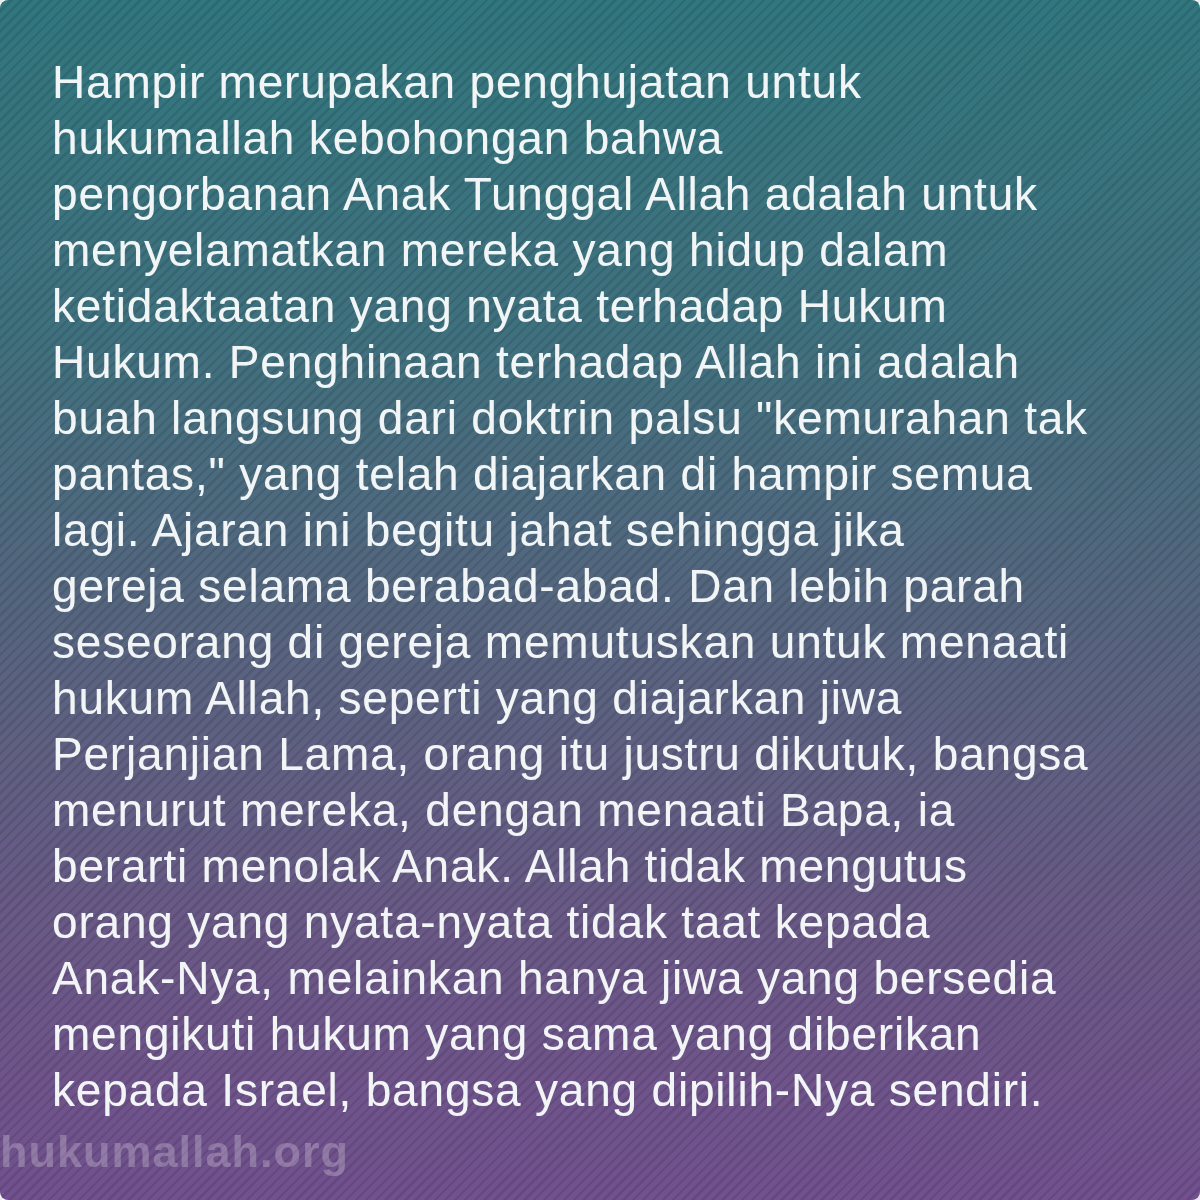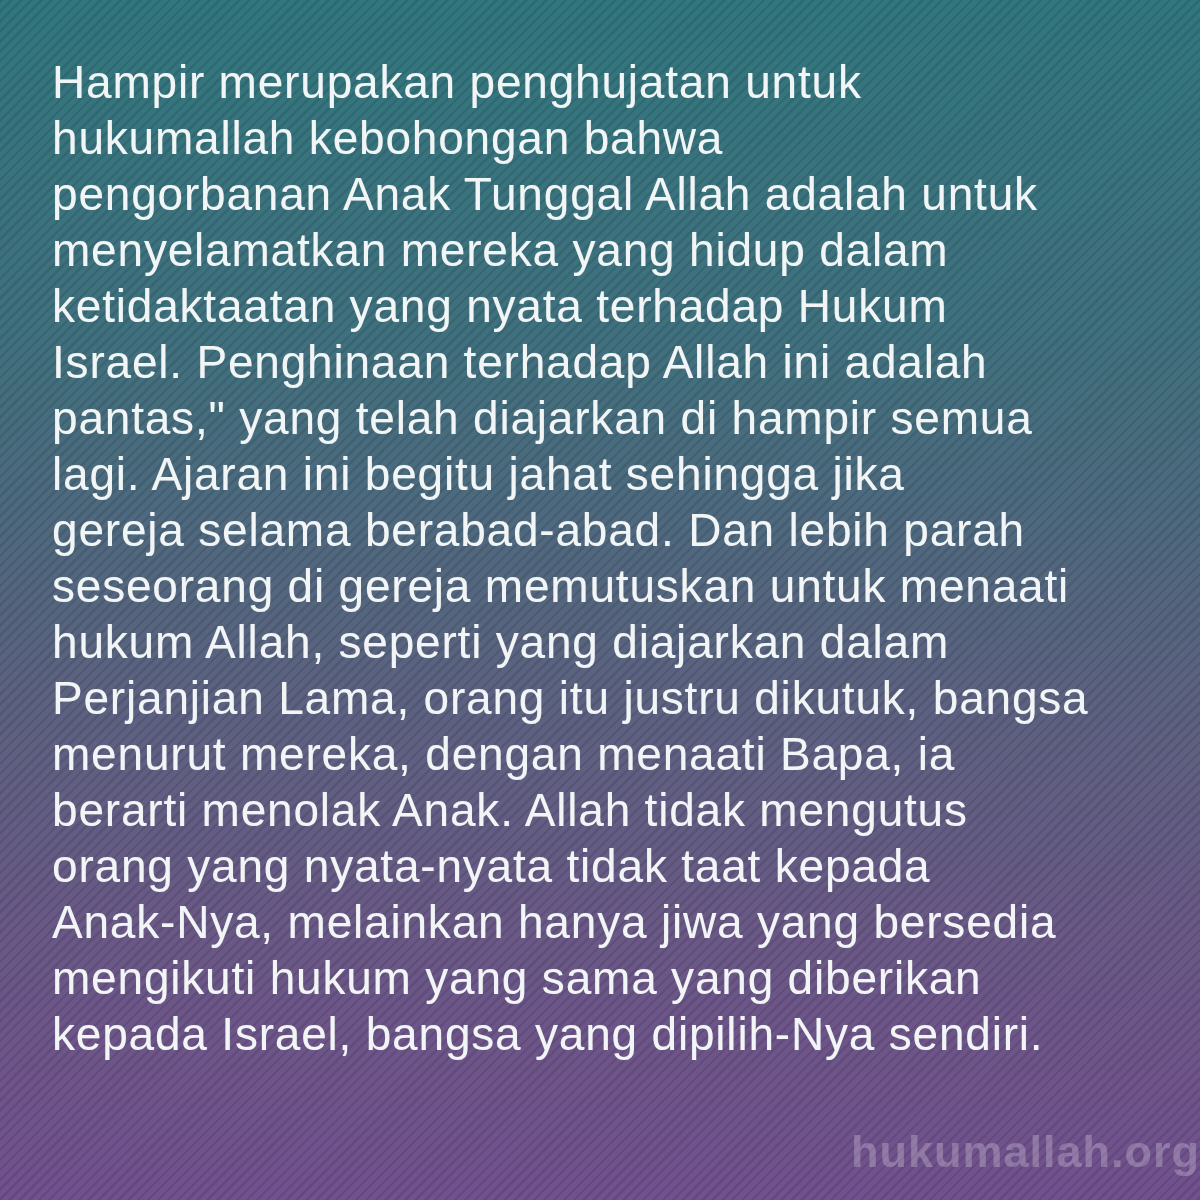--- a/index.html
+++ b/index.html
@@ -13,20 +13,21 @@
   .canvas {
     position: relative;
     width: 1200px;
     height: 1200px;
     background: linear-gradient(180deg,
       #2f747c 0%,
       #3d6e7b 28%,
       #57617d 55%,
       #675683 78%,
       #6f4e8c 100%);
+    border-radius: 8px;
   }
   .stripes {
     position: absolute;
     inset: 0;
     background: repeating-linear-gradient(135deg,
       rgba(0,0,0,0.08) 0px,
       rgba(0,0,0,0.08) 2.5px,
       rgba(255,255,255,0.015) 2.5px,
       rgba(255,255,255,0.015) 7px);
     pointer-events: none;
@@ -44,45 +45,46 @@
     text-shadow: 0 0 1px rgba(255,255,255,0.25);
   }
   .quote .line {
     white-space: nowrap;
   }
   .watermark {
     position: absolute;
     bottom: 22px;
     left: 0;
     width: 100%;
-    text-align: right;
+    text-align: left;
     font-size: 45px;
     font-weight: 700;
     letter-spacing: 1px;
     color: rgba(255,255,255,0.24);
   }
 </style>
 </head>
 <body>
 
 <div class="canvas">
   <div class="stripes"></div>
 
   <div class="quote">
     <div class="line">Hampir merupakan penghujatan untuk</div>
     <div class="line">hukumallah kebohongan bahwa</div>
     <div class="line">pengorbanan Anak Tunggal Allah adalah untuk</div>
     <div class="line">menyelamatkan mereka yang hidup dalam</div>
     <div class="line">ketidaktaatan yang nyata terhadap Hukum</div>
-    <div class="line">Israel. Penghinaan terhadap Allah ini adalah</div>
+    <div class="line">Hukum. Penghinaan terhadap Allah ini adalah</div>
+    <div class="line">buah langsung dari doktrin palsu "kemurahan tak</div>
     <div class="line">pantas," yang telah diajarkan di hampir semua</div>
     <div class="line">lagi. Ajaran ini begitu jahat sehingga jika</div>
     <div class="line">gereja selama berabad-abad. Dan lebih parah</div>
     <div class="line">seseorang di gereja memutuskan untuk menaati</div>
-    <div class="line">hukum Allah, seperti yang diajarkan dalam</div>
+    <div class="line">hukum Allah, seperti yang diajarkan jiwa</div>
     <div class="line">Perjanjian Lama, orang itu justru dikutuk, bangsa</div>
     <div class="line">menurut mereka, dengan menaati Bapa, ia</div>
     <div class="line">berarti menolak Anak. Allah tidak mengutus</div>
     <div class="line">orang yang nyata-nyata tidak taat kepada</div>
     <div class="line">Anak-Nya, melainkan hanya jiwa yang bersedia</div>
     <div class="line">mengikuti hukum yang sama yang diberikan</div>
     <div class="line">kepada Israel, bangsa yang dipilih-Nya sendiri.</div>
   </div>
 
   <div class="watermark">hukumallah.org</div>

